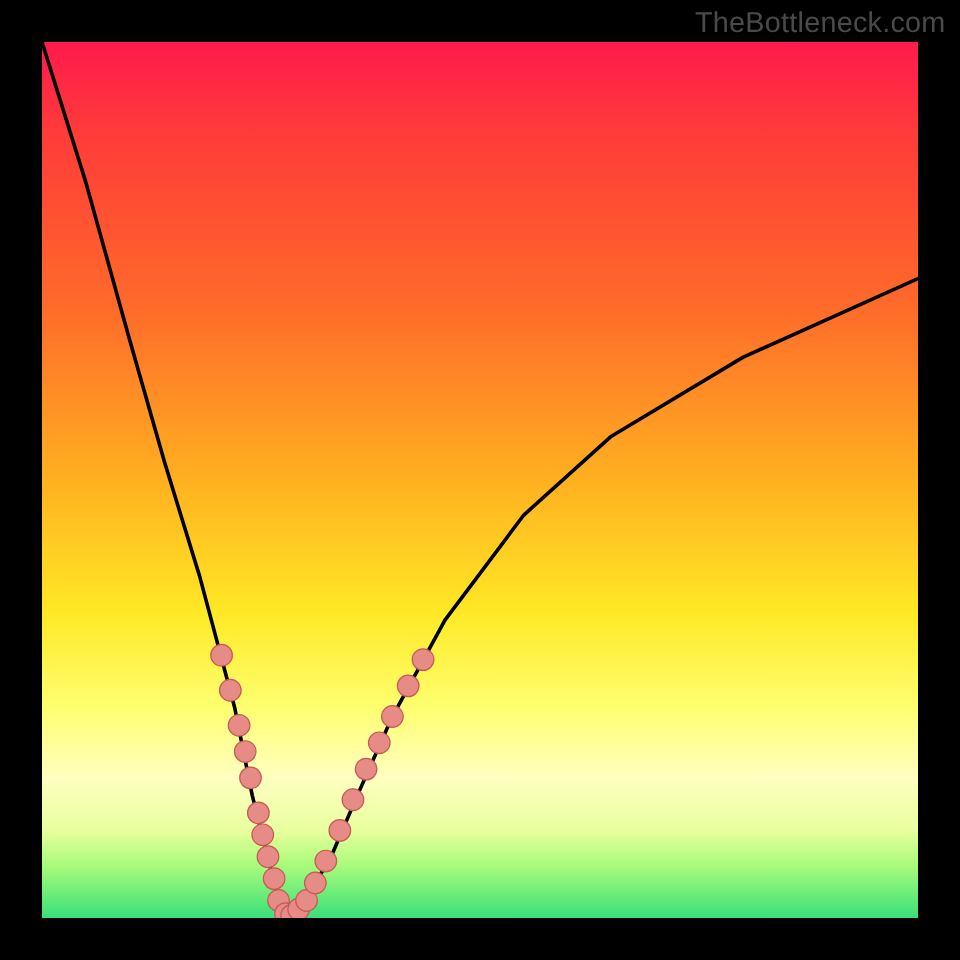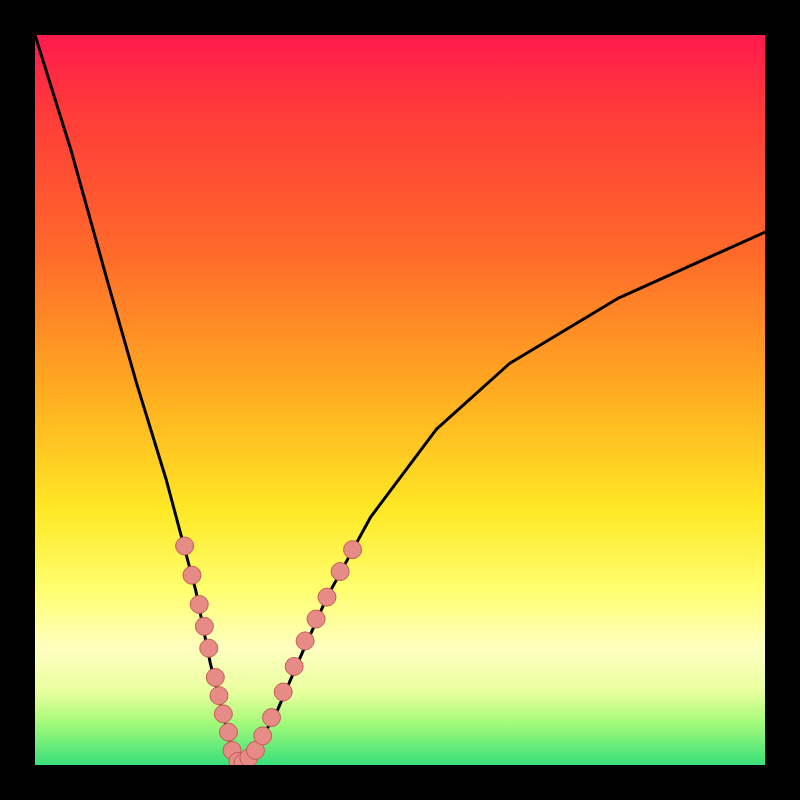--- a/index.html
+++ b/index.html
@@ -83,13 +83,14 @@
           <circle cx="248.20" cy="657.00" r="9" fill="#e78b87" stroke="#c55a55" stroke-width="1"></circle>
           <circle cx="259.15" cy="631.45" r="9" fill="#e78b87" stroke="#c55a55" stroke-width="1"></circle>
           <circle cx="270.10" cy="605.90" r="9" fill="#e78b87" stroke="#c55a55" stroke-width="1"></circle>
           <circle cx="281.05" cy="584.00" r="9" fill="#e78b87" stroke="#c55a55" stroke-width="1"></circle>
           <circle cx="292.00" cy="562.10" r="9" fill="#e78b87" stroke="#c55a55" stroke-width="1"></circle>
           <circle cx="305.14" cy="536.55" r="9" fill="#e78b87" stroke="#c55a55" stroke-width="1"></circle>
           <circle cx="317.55" cy="514.65" r="9" fill="#e78b87" stroke="#c55a55" stroke-width="1"></circle>
         </g>
     </svg>
   </div>
+  <div class="watermark">TheBottleneck.com</div>
 </div>
 
 </body></html>

